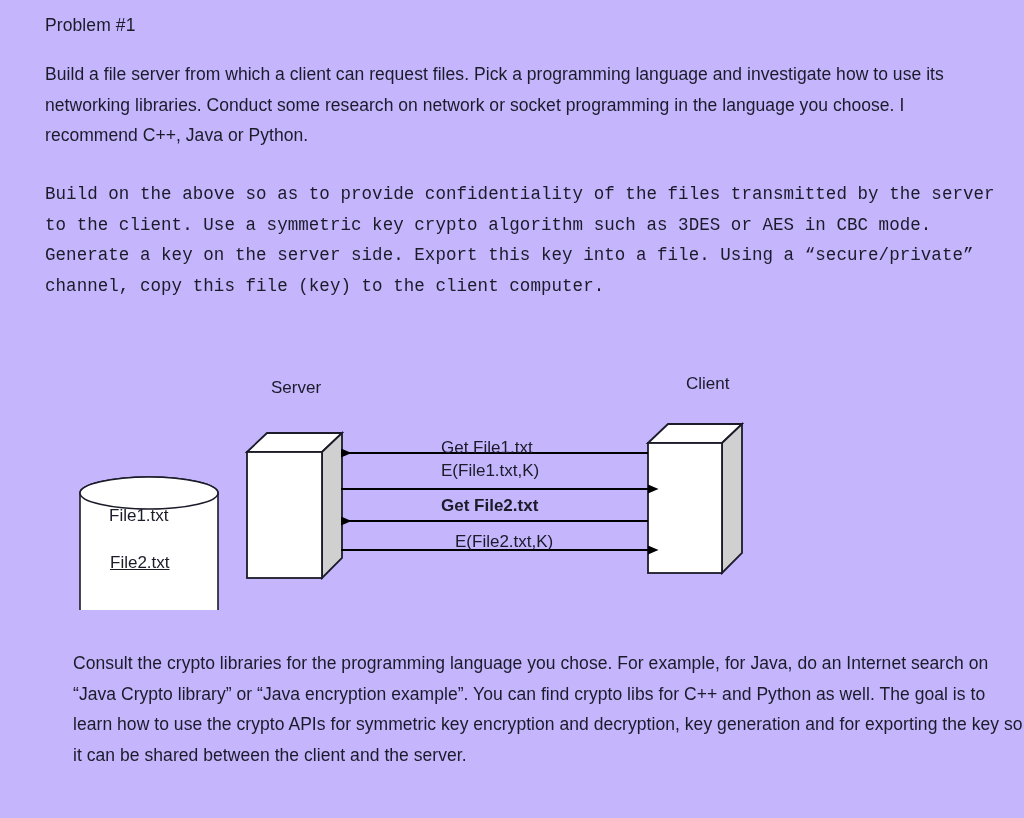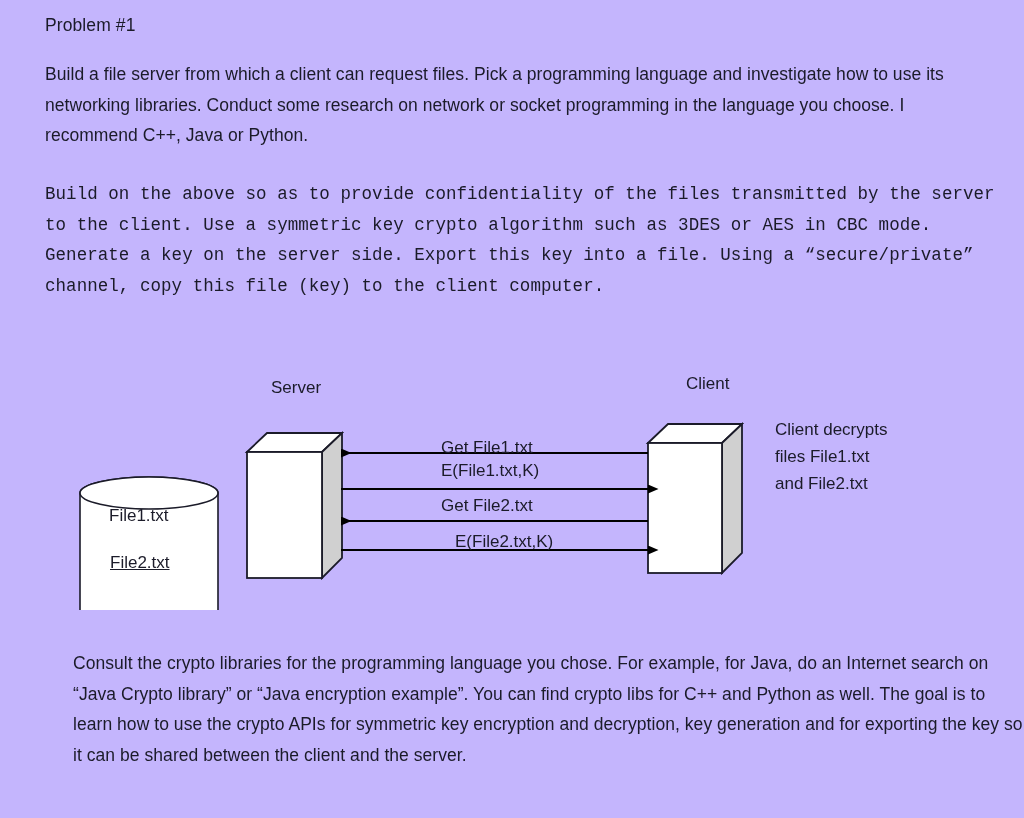--- a/index.html
+++ b/index.html
@@ -70,21 +70,21 @@
   }
 
   #label-server { left: 271px; top: 18px; }
   #label-client { left: 668px; top: 14px; margin-left: 18px; }
 
   #label-file1 { left: 109px; top: 146px; }
   #label-file2 { left: 110px; top: 193px; text-decoration: underline; }
 
   #label-arrow-1 { left: 441px; top: 78px; }
   #label-arrow-2 { left: 441px; top: 101px; }
-  #label-arrow-3 { left: 441px; top: 136px; }
+  #label-arrow-3 { left: 441px; top: 136px; font-weight: bold; }
   #label-arrow-4 { left: 441px; top: 172px; margin-left: 14px; }
 
   .note {
     position: absolute;
     left: 775px;
     top: 56px;
     font-size: 17px;
     line-height: 27px;
     color: #1b1b29;
     white-space: pre-line;
@@ -159,20 +159,17 @@
     <div class="dlabel" id="label-file2">File2.txt</div>
 
     <div class="dlabel" id="label-arrow-1">Get File1.txt</div>
 
     <div class="dlabel" id="label-arrow-2">E(File1.txt,K)</div>
 
     <div class="dlabel" id="label-arrow-3">Get File2.txt</div>
 
     <div class="dlabel" id="label-arrow-4">E(File2.txt,K)</div>
 
-    <div class="note">Client decrypts
-files File1.txt
-and File2.txt</div>
   </div>
 
   <div class="para" id="para-3">Consult the crypto libraries for the programming language you chose. For example, for Java, do an Internet search on “Java Crypto library” or “Java encryption example”. You can find crypto libs for C++ and Python as well. The goal is to learn how to use the crypto APIs for symmetric key encryption and decryption, key generation and for exporting the key so it can be shared between the client and the server.</div>
 
 </div>
 
 </body></html>

